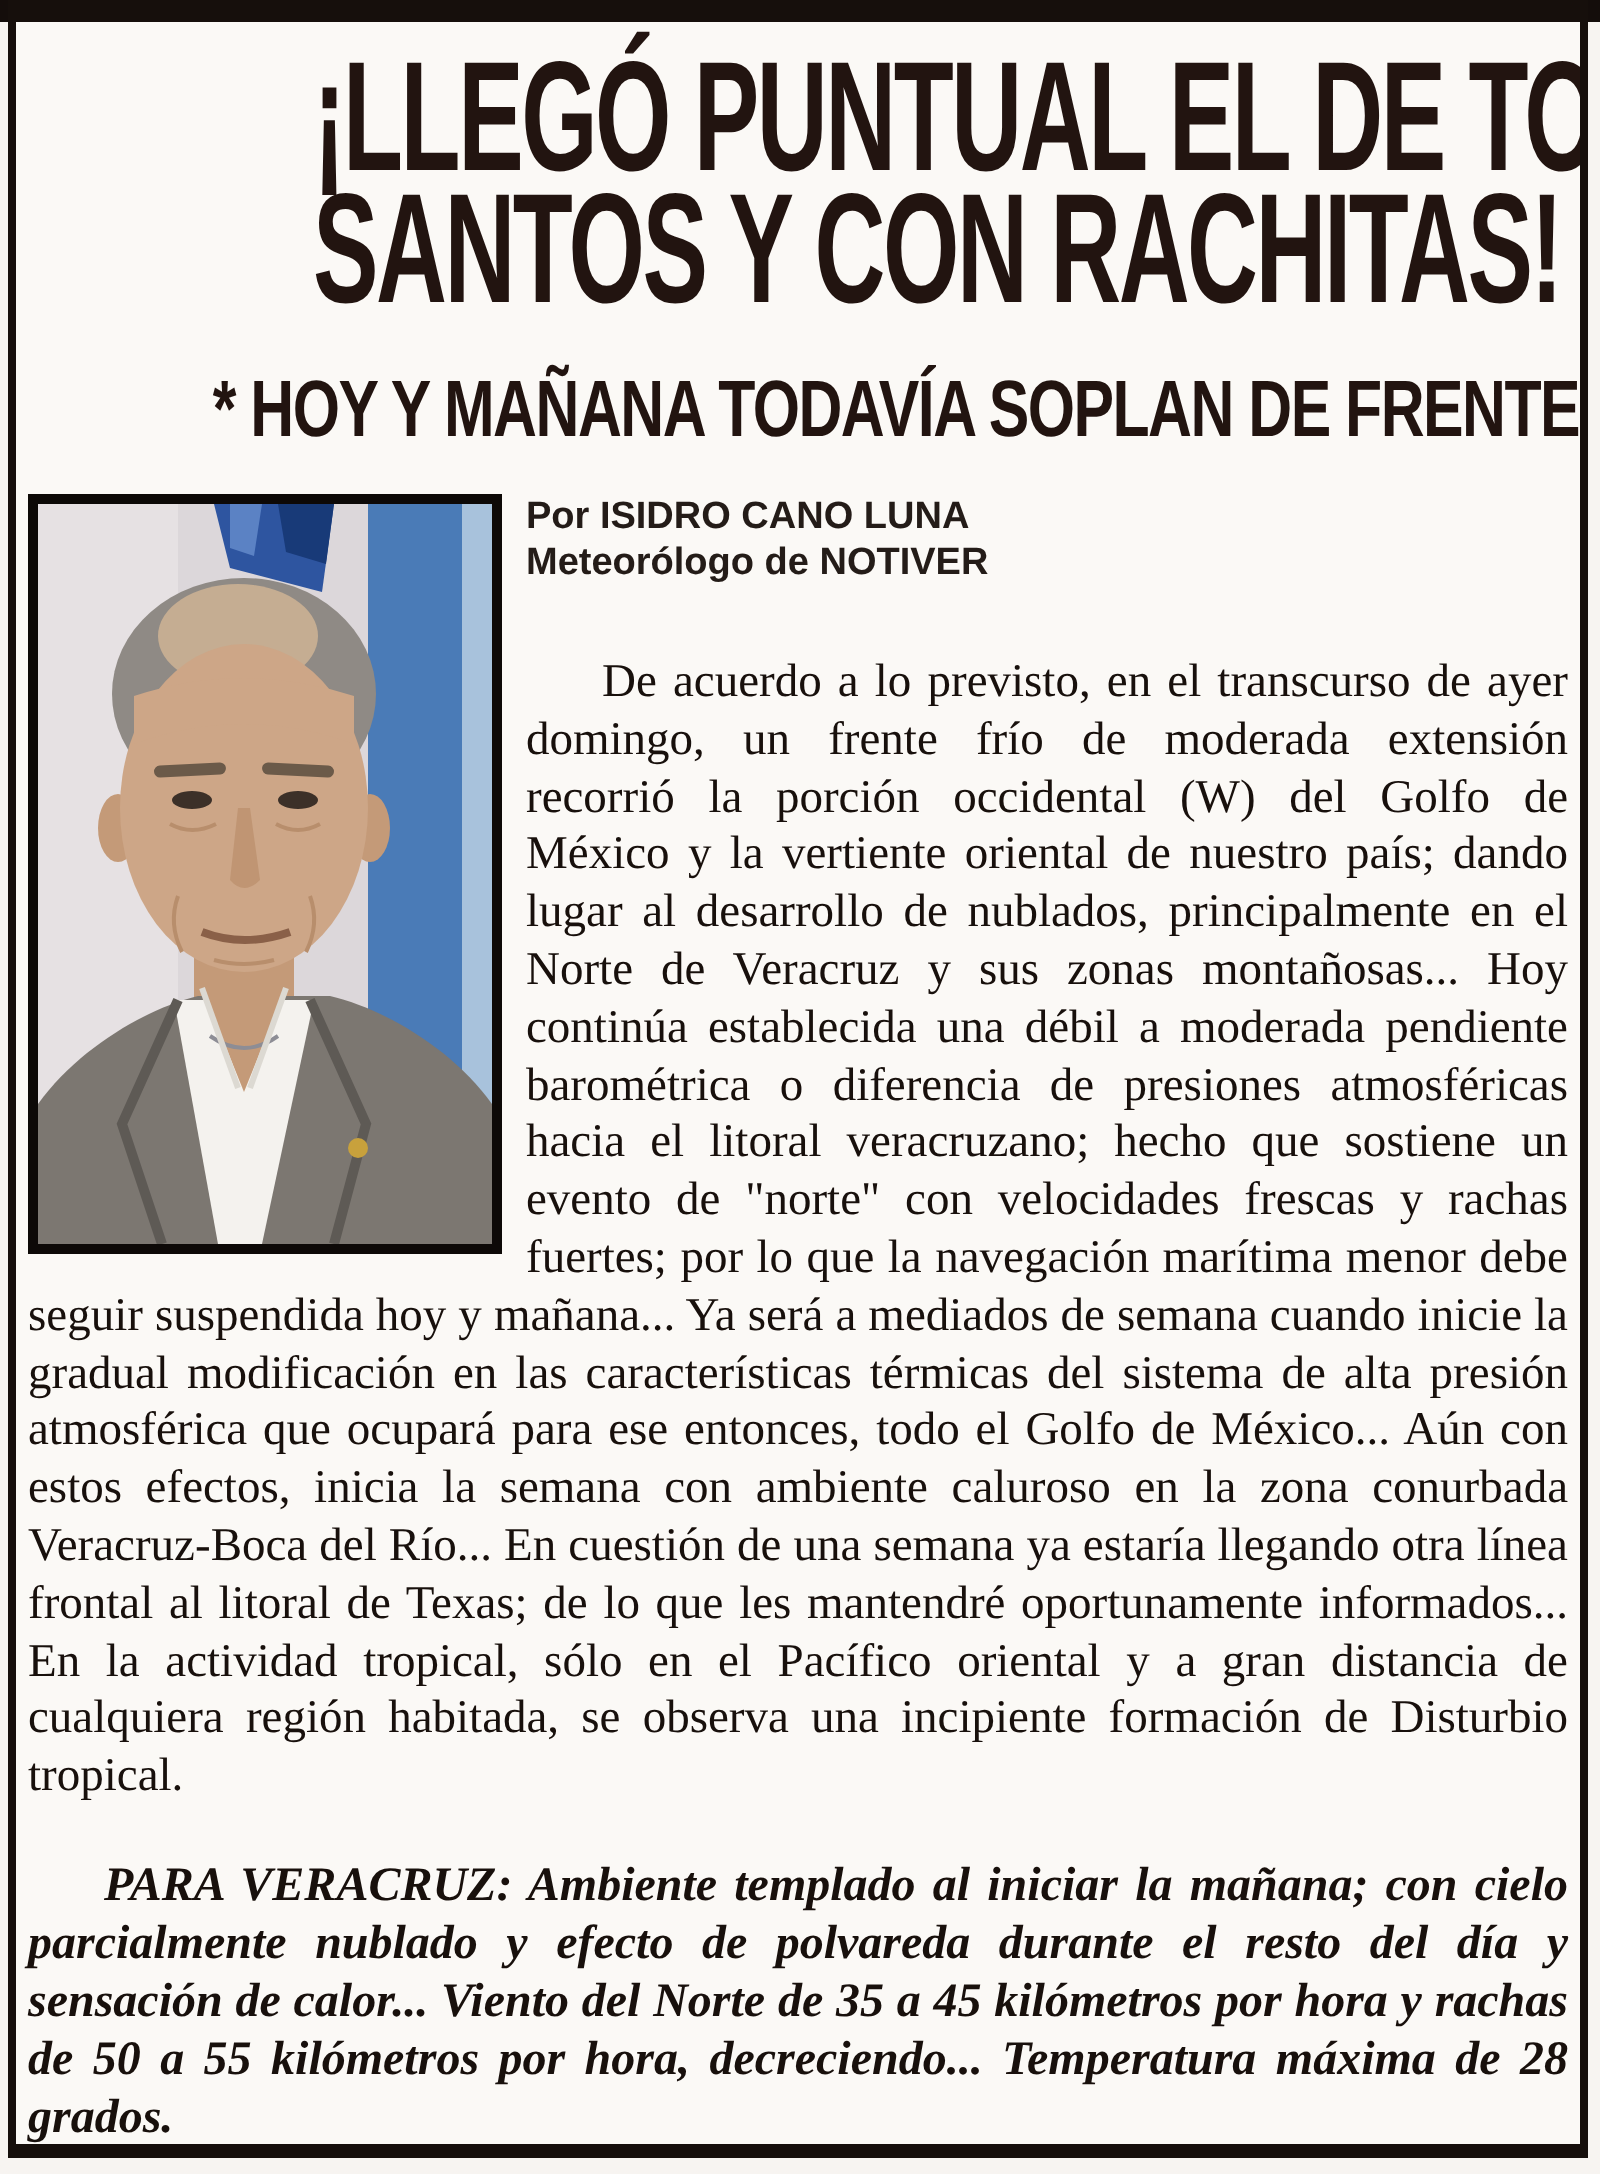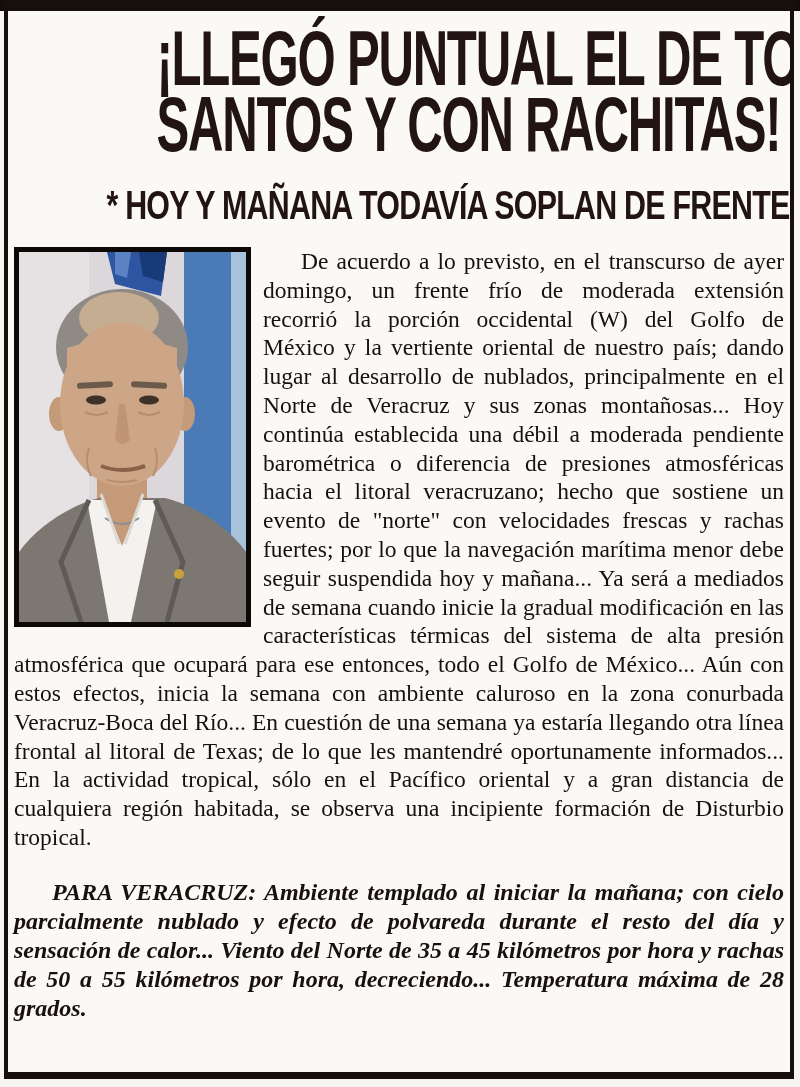--- a/index.html
+++ b/index.html
@@ -88,21 +88,21 @@
     color: #241c18;
   }
   .para {
     font-size: 23.5px;
     line-height: 28.8px;
     text-align: justify;
     color: #18100c;
     margin: 0;
   }
   .para1 {
-    margin-top: 16px;
+    margin-top: 34px;
     text-indent: 38px;
   }
   .para2 {
     margin-top: 26px;
     text-indent: 38px;
     font-weight: 700;
     font-size: 24px;
     line-height: 29px;
     font-style: italic;
   }
@@ -173,20 +173,24 @@
           <path d="M82,242 L100,292" stroke="#dcd9d2" stroke-width="3" fill="none"></path>
           <path d="M124,242 L106,292" stroke="#dcd9d2" stroke-width="3" fill="none"></path>
 
           <path d="M70,248 L42,310 L62,370" stroke="#5e5a55" stroke-width="5" fill="none"></path>
           <path d="M136,248 L164,310 L148,370" stroke="#5e5a55" stroke-width="5" fill="none"></path>
 
           <circle cx="160" cy="322" r="5" fill="#c8a13c"></circle>
         </svg>
       </div>
 
+      <p class="byline">
+        <span>Por ISIDRO CANO LUNA</span><br>
+        <span>Meteorólogo de NOTIVER</span>
+      </p>
 
       <p class="para para1">De acuerdo a lo previsto, en el transcurso de ayer domingo, un frente frío de moderada extensión recorrió la porción occidental (W) del Golfo de México y la vertiente oriental de nuestro país; dando lugar al desarrollo de nublados, principalmente en el Norte de Veracruz y sus zonas montañosas... Hoy continúa establecida una débil a moderada pendiente barométrica o diferencia de presiones atmosféricas hacia el litoral veracruzano; hecho que sostiene un evento de "norte" con velocidades frescas y rachas fuertes; por lo que la navegación marítima menor debe seguir suspendida hoy y mañana... Ya será a mediados de semana cuando inicie la gradual modificación en las características térmicas del sistema de alta presión atmosférica que ocupará para ese entonces, todo el Golfo de México... Aún con estos efectos, inicia la semana con ambiente caluroso en la zona conurbada Veracruz-Boca del Río... En cuestión de una semana ya estaría llegando otra línea frontal al litoral de Texas; de lo que les mantendré oportunamente informados... En la actividad tropical, sólo en el Pacífico oriental y a gran distancia de cualquiera región habitada, se observa una incipiente formación de Disturbio tropical.</p>
 
       <p class="para para2">PARA VERACRUZ: Ambiente templado al iniciar la mañana; con cielo parcialmente nublado y efecto de polvareda durante el resto del día y sensación de calor... Viento del Norte de 35 a 45 kilómetros por hora y rachas de 50 a 55 kilómetros por hora, decreciendo... Temperatura máxima de 28 grados.</p>
 
     </div>
   </div>
 </div>
 
 </body></html>

